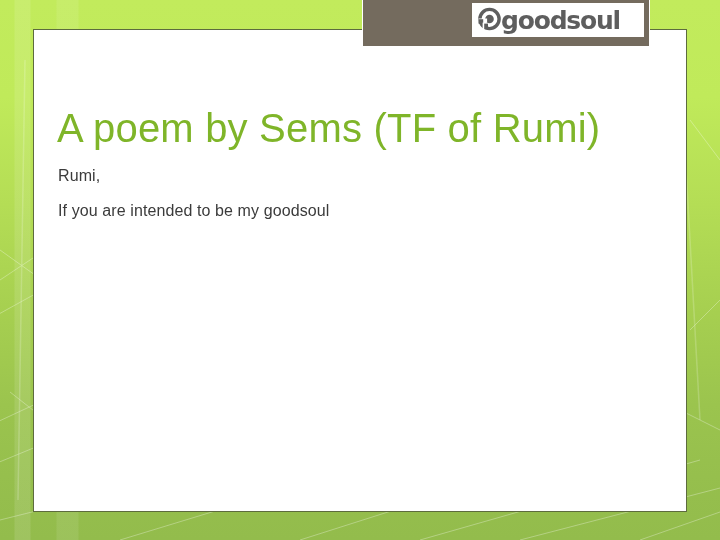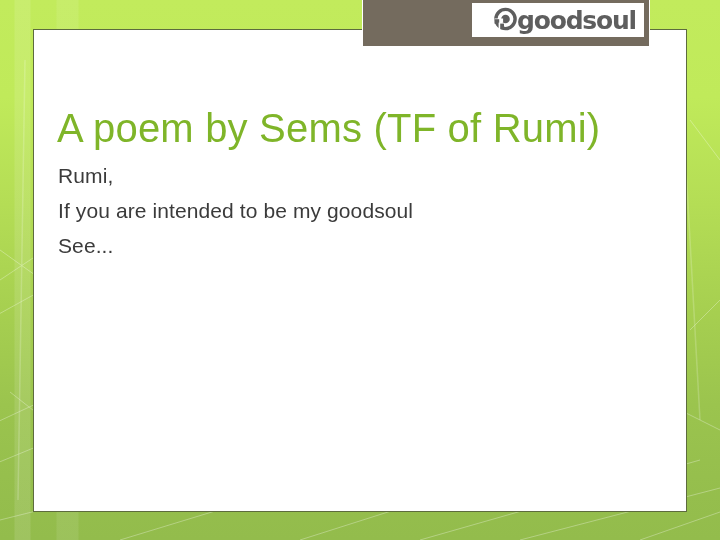--- a/index.html
+++ b/index.html
@@ -81,21 +81,21 @@
   }
   .logo-white {
     position: absolute;
     right: 5px;
     top: 3px;
     width: 172px;
     height: 34px;
     background: #ffffff;
     display: flex;
     align-items: center;
-    padding-left: 20px;
+    padding-left: 4px;
     box-sizing: border-box;
     overflow: hidden;
   }
   .logo-mark {
     width: 26px;
     height: 26px;
     flex: 0 0 26px;
     position: relative;
   }
   .logo-mark svg { display: block; }
@@ -122,21 +122,21 @@
     white-space: nowrap;
     line-height: 1.1;
   }
   .body-block {
     position: absolute;
     left: 58px;
     top: 158px;
     width: 570px;
   }
   .poem-line {
-    font-size: 21px;
+    font-size: 16px;
     color: #3b3b3b;
     line-height: 35px;
     white-space: nowrap;
     letter-spacing: 0.1px;
   }
 </style>
 </head>
 <body>
 
 <div class="slide">
@@ -185,16 +185,15 @@
       </span>
       <span class="logo-word">goodsoul</span>
     </div>
   </div>
 
   <div class="title">A poem by Sems (TF of Rumi)</div>
 
   <div class="body-block">
     <div class="poem-line">Rumi,</div>
     <div class="poem-line">If you are intended to be my goodsoul</div>
-    <div class="poem-line">See...</div>
   </div>
 
 </div>
 
 </body></html>

